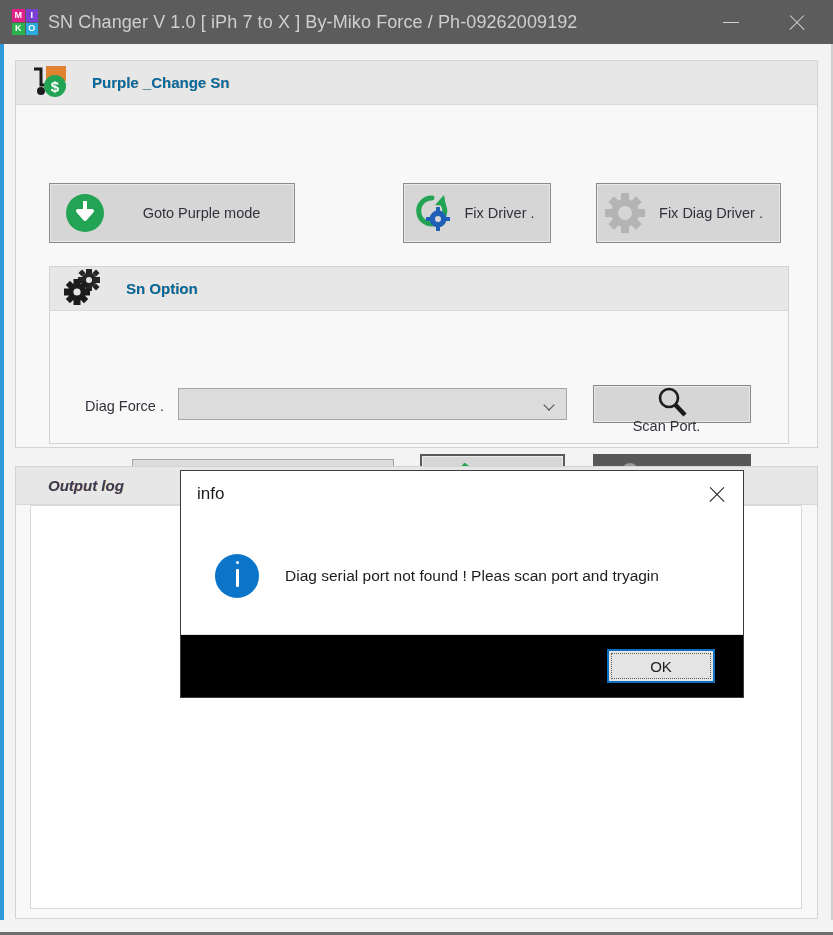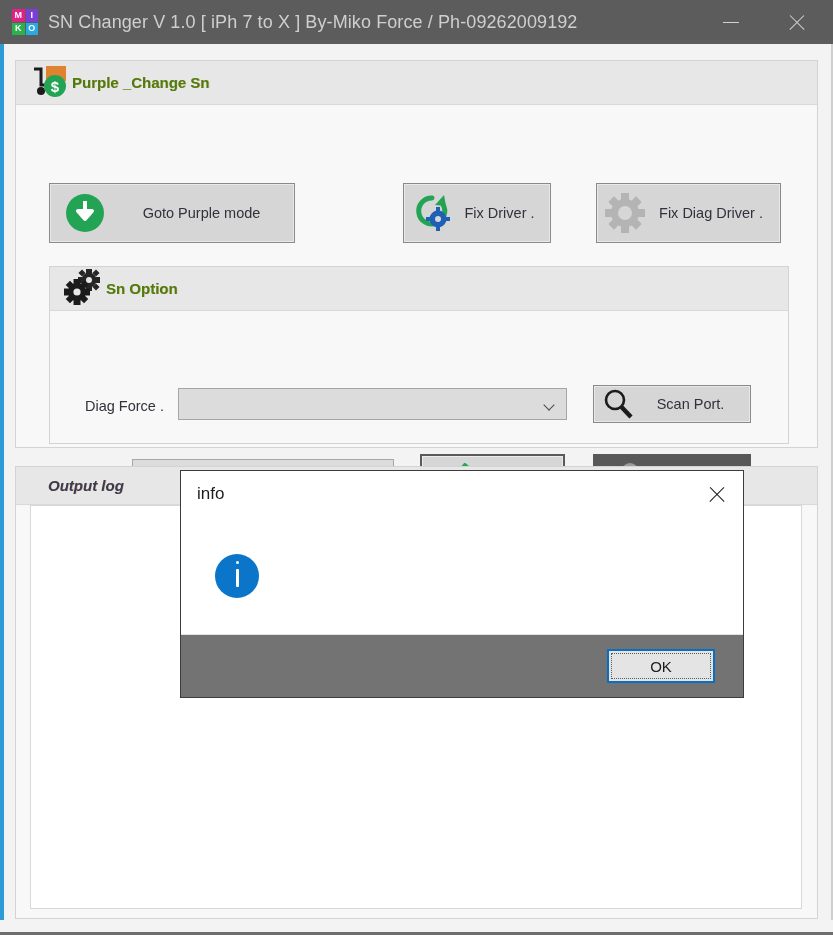--- a/index.html
+++ b/index.html
@@ -129,22 +129,22 @@
     background: #e7e7e7;
     border-bottom: 1px solid #d9d9d9;
     display: flex;
     align-items: center;
     padding-left: 14px;
     box-sizing: border-box;
   }
   .group-title {
     font-size: 15px;
     font-weight: bold;
-    color: #4d7c0f;
-    margin-left: 0;
+    color: #0369a1;
+    margin-left: 20px;
     text-shadow: 0.6px 0 0 rgba(200,120,40,0.45);
   }
   .group-body { position: relative; }
 
   .group-main   { left: 15px;  top: 60px;  width: 803px; height: 388px; }
   .group-sn     { left: 33px;  top: 161px; width: 740px; height: 178px; }
   .group-output { left: 15px;  top: 466px; width: 803px; height: 453px; font-style: italic; }
 
   .group-output .group-header { height: 38px; }
   .group-output .group-title {
@@ -244,21 +244,21 @@
     border: 1px solid #a6a6a6;
     box-sizing: border-box;
     display: flex;
     align-items: center;
     padding-left: 8px;
     font-size: 14.5px;
     color: #202028;
     font-family: "Liberation Sans", sans-serif;
   }
 
-  .btn-scan  { left: 543px; top: 74px;  width: 158px; height: 38px; }
+  .btn-scan  { left: 543px; top: 74px;  width: 158px; height: 38px; flex-direction: column; }
   .btn-write { left: 370px; top: 143px; width: 145px; height: 52px;
                border: 2px solid #5a5a5a; box-shadow: inset 0 0 0 1px #ececec; }
   .btn-save  { left: 543px; top: 143px; width: 158px; height: 52px; }
 
   .btn-scan .icon  { width: 48px; }
   .btn-write .icon { width: 58px; }
   .btn-save .icon  { width: 56px; }
 
   
   .modal {
@@ -326,21 +326,21 @@
     background: #ffffff;
     border-radius: 50%;
   }
   .modal-message {
     margin-left: 26px;
     font-size: 15.5px;
     color: #1d1d1d;
   }
   .modal-footer {
     height: 62px;
-    background: #737373;
+    background: #000000;
     border-top: 1px solid #e2e2e2;
     display: flex;
     align-items: center;
     justify-content: flex-end;
     padding-right: 28px;
     flex: none;
   }
   .ok-button {
     width: 108px;
     height: 34px;
@@ -557,20 +557,21 @@
     <div class="modal-titlebar">
       <span class="modal-title">info</span>
       <div class="modal-close">
         <span class="glyph-x"></span>
       </div>
     </div>
     <div class="modal-body">
       <span class="info-icon">
           <i></i>
         </span>
+      <span class="modal-message">Diag serial port not found ! Pleas scan port and tryagin</span>
     </div>
     <div class="modal-footer">
       <div class="ok-button">
         <span class="ok-label">OK</span>
       </div>
     </div>
   </div>
 
 </div>
 

